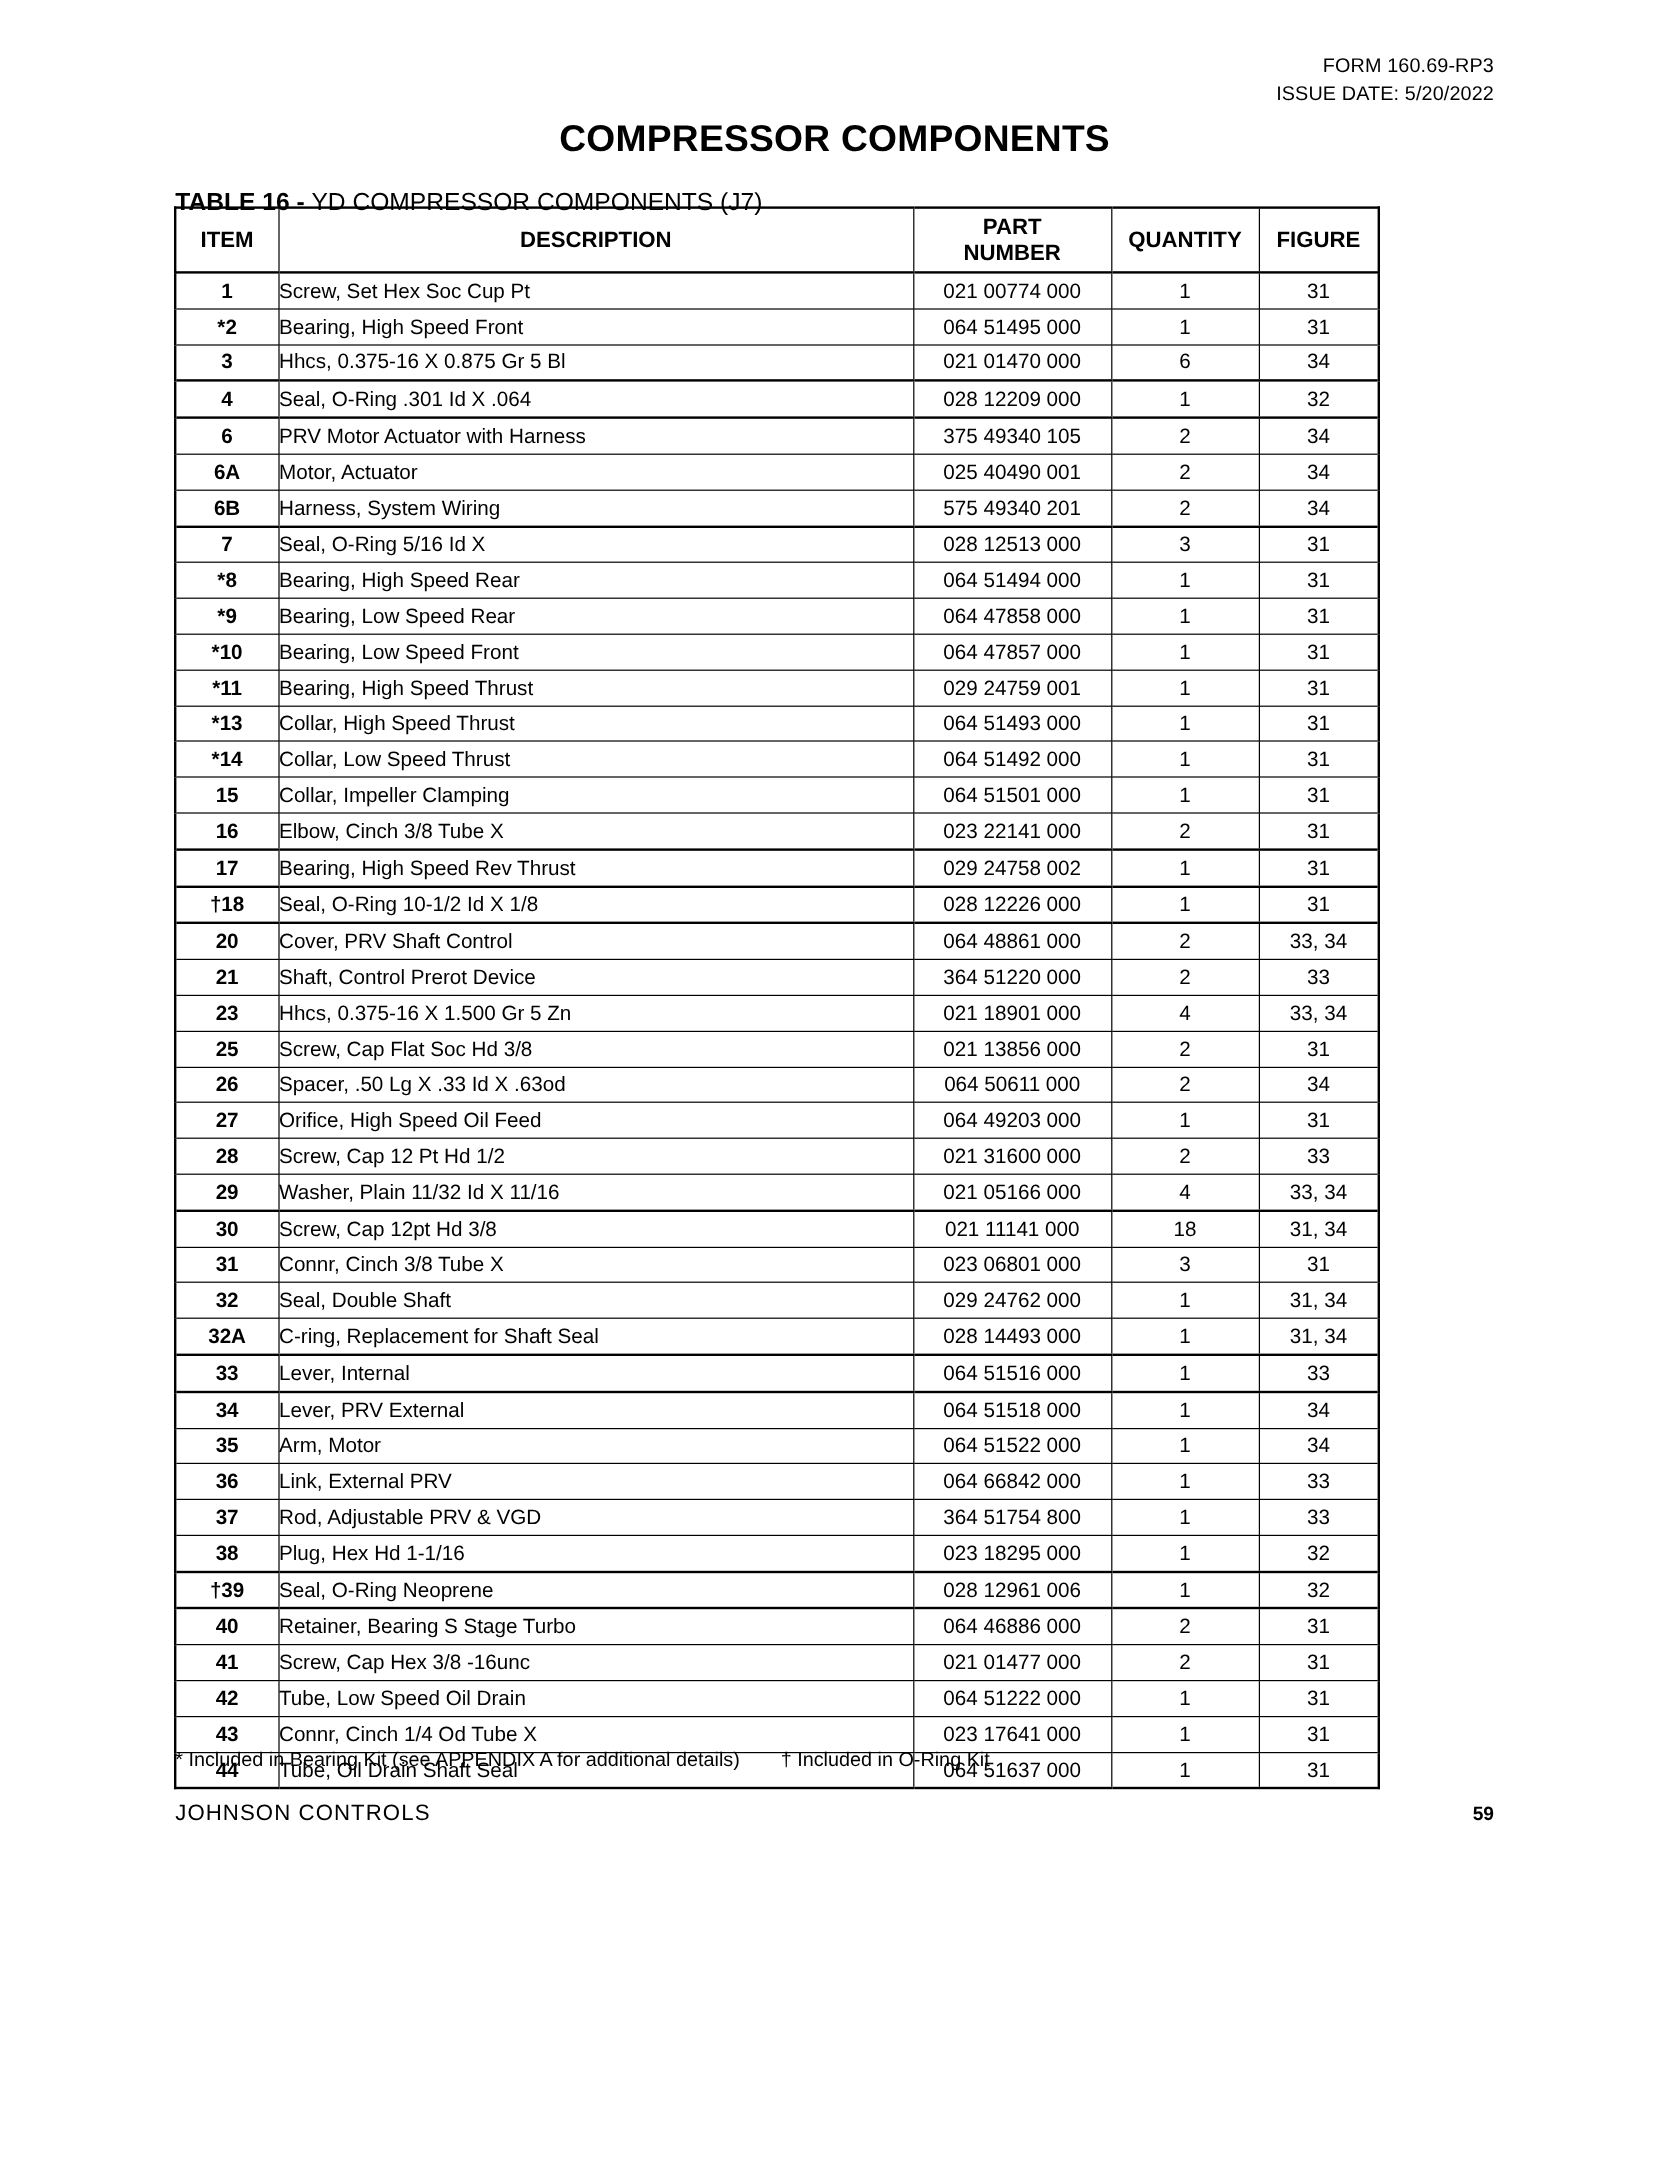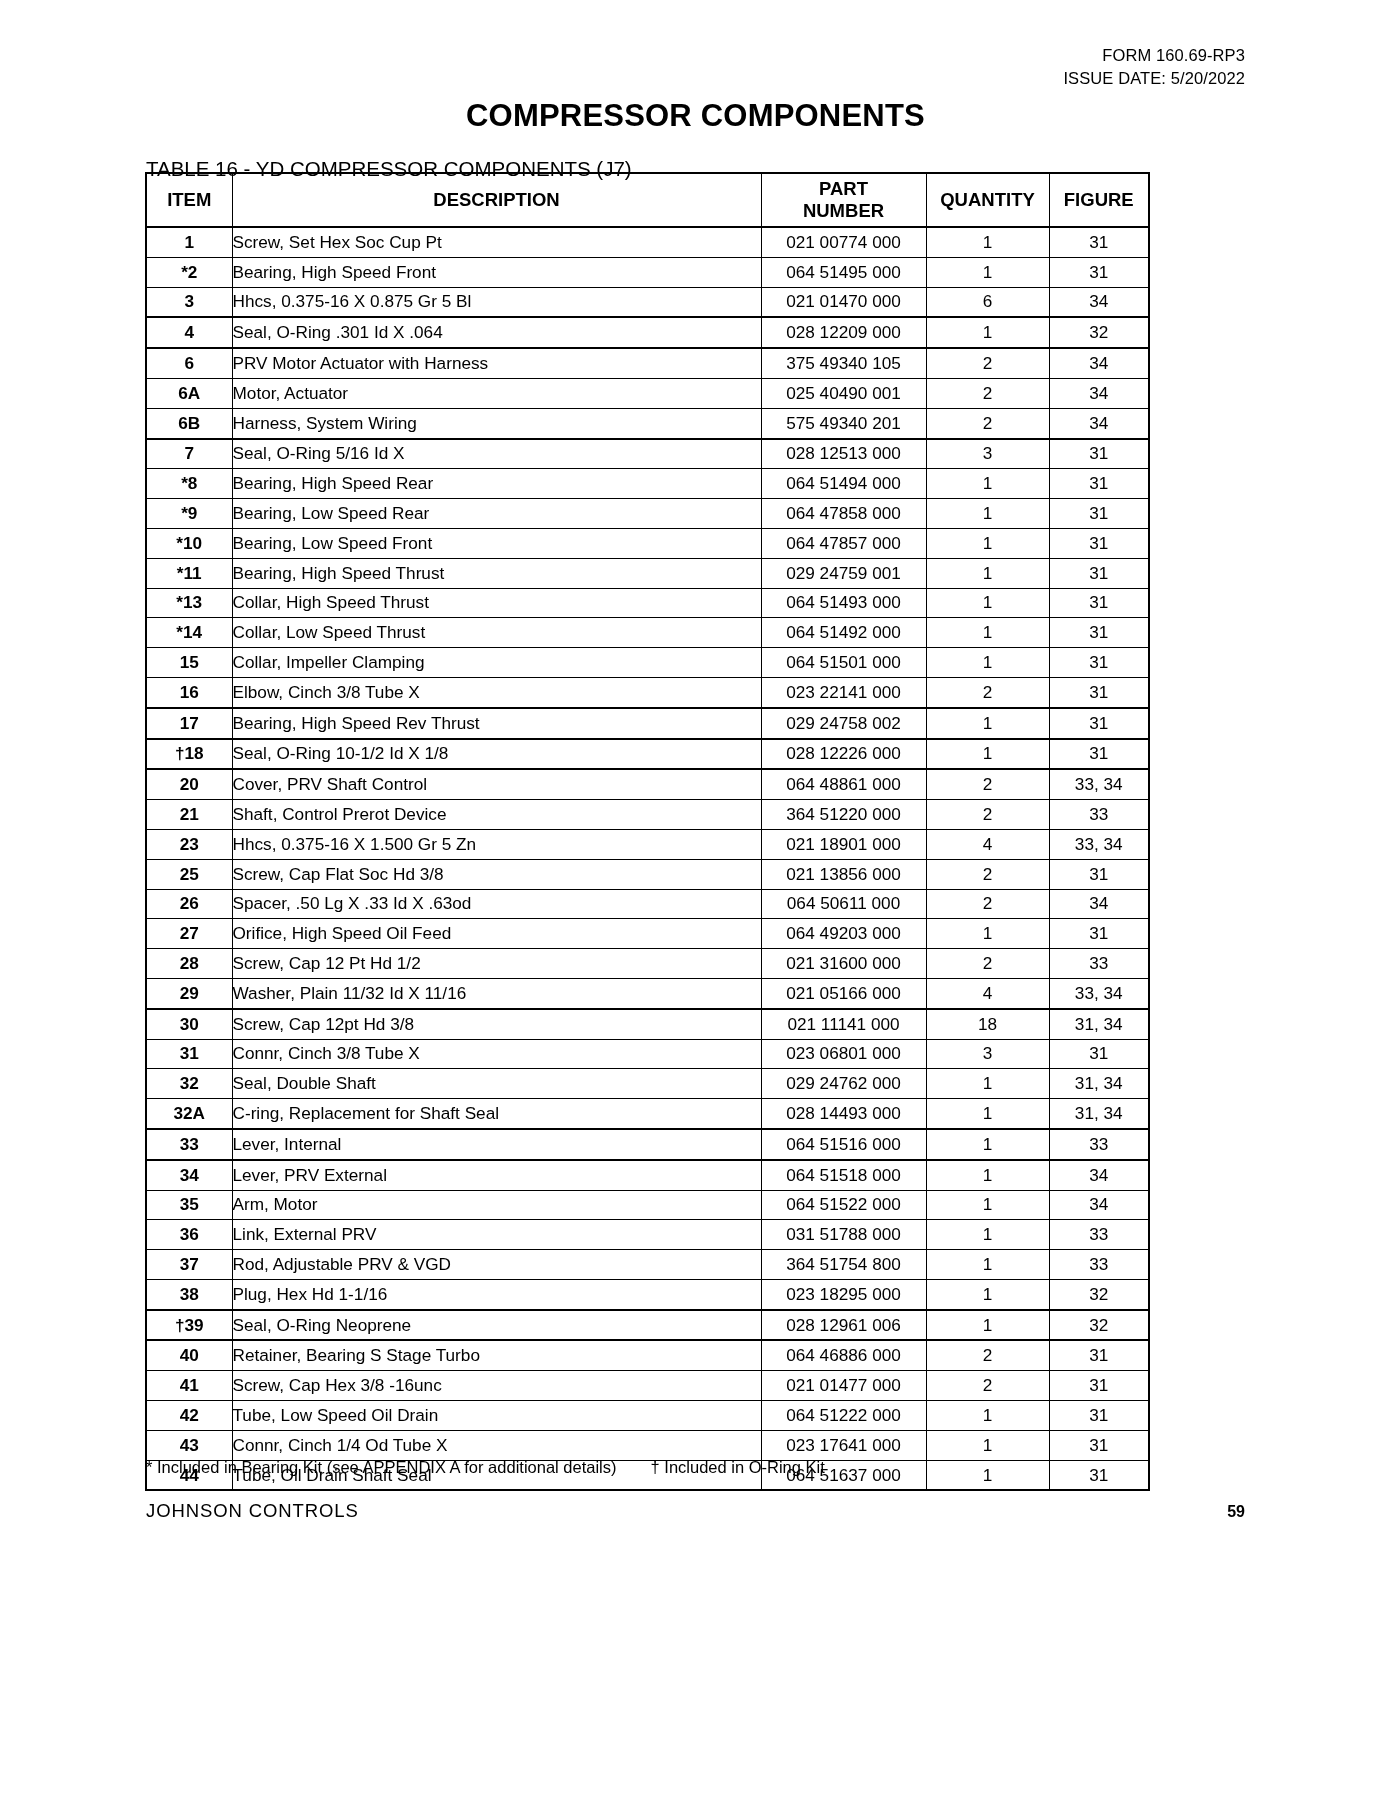--- a/index.html
+++ b/index.html
@@ -51,21 +51,21 @@
   }
 
   .table-caption {
     position: absolute;
     left: 146px;
     top: 157px;
     font-size: 20.5px;
     white-space: nowrap;
   }
   .table-caption .cap-strong {
-    font-weight: normal;
+    font-weight: bold;
   }
 
   
   .parts-table-wrap {
     position: absolute;
     left: 145px;
     top: 172px;
     width: 1003px;
   }
   table.parts {
@@ -431,21 +431,21 @@
           <tr>
             <td class="cell-item">35</td>
             <td class="cell-desc">Arm, Motor</td>
             <td class="cell-part">064 51522 000</td>
             <td class="cell-qty">1</td>
             <td class="cell-fig">34</td>
           </tr>
           <tr>
             <td class="cell-item">36</td>
             <td class="cell-desc">Link, External PRV</td>
-            <td class="cell-part">031 51788 000</td>
+            <td class="cell-part">064 66842 000</td>
             <td class="cell-qty">1</td>
             <td class="cell-fig">33</td>
           </tr>
           <tr>
             <td class="cell-item">37</td>
             <td class="cell-desc">Rod, Adjustable PRV &amp; VGD</td>
             <td class="cell-part">364 51754 800</td>
             <td class="cell-qty">1</td>
             <td class="cell-fig">33</td>
           </tr>

